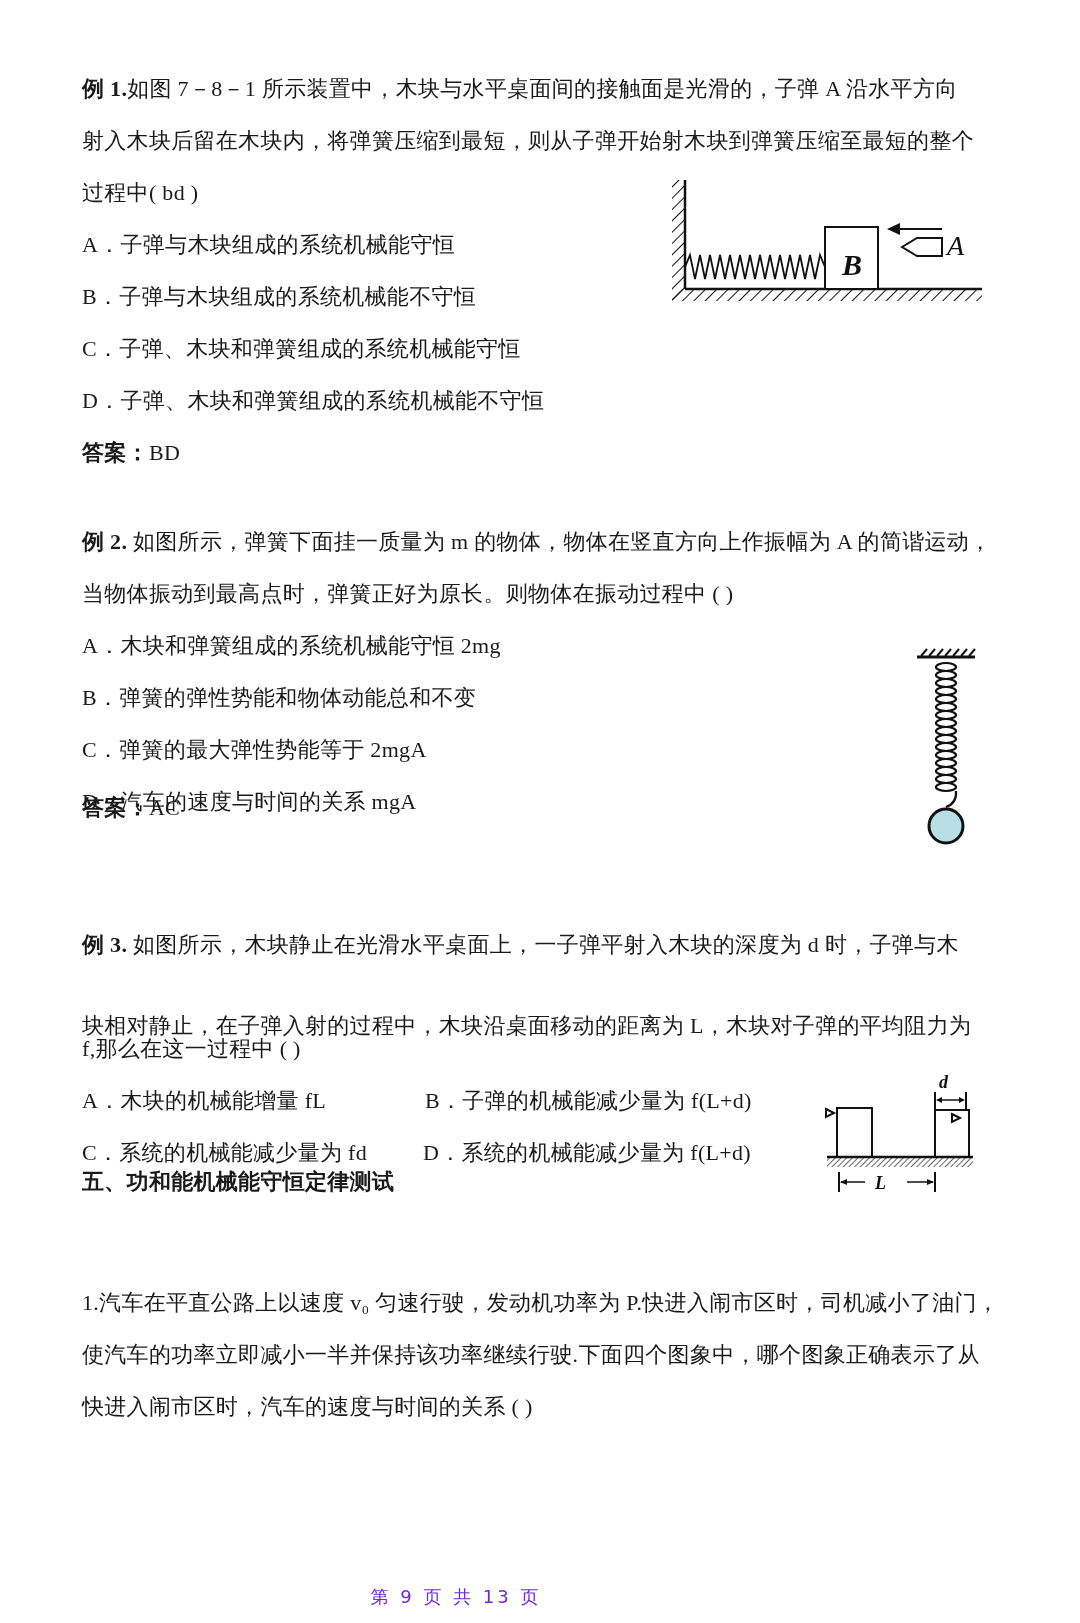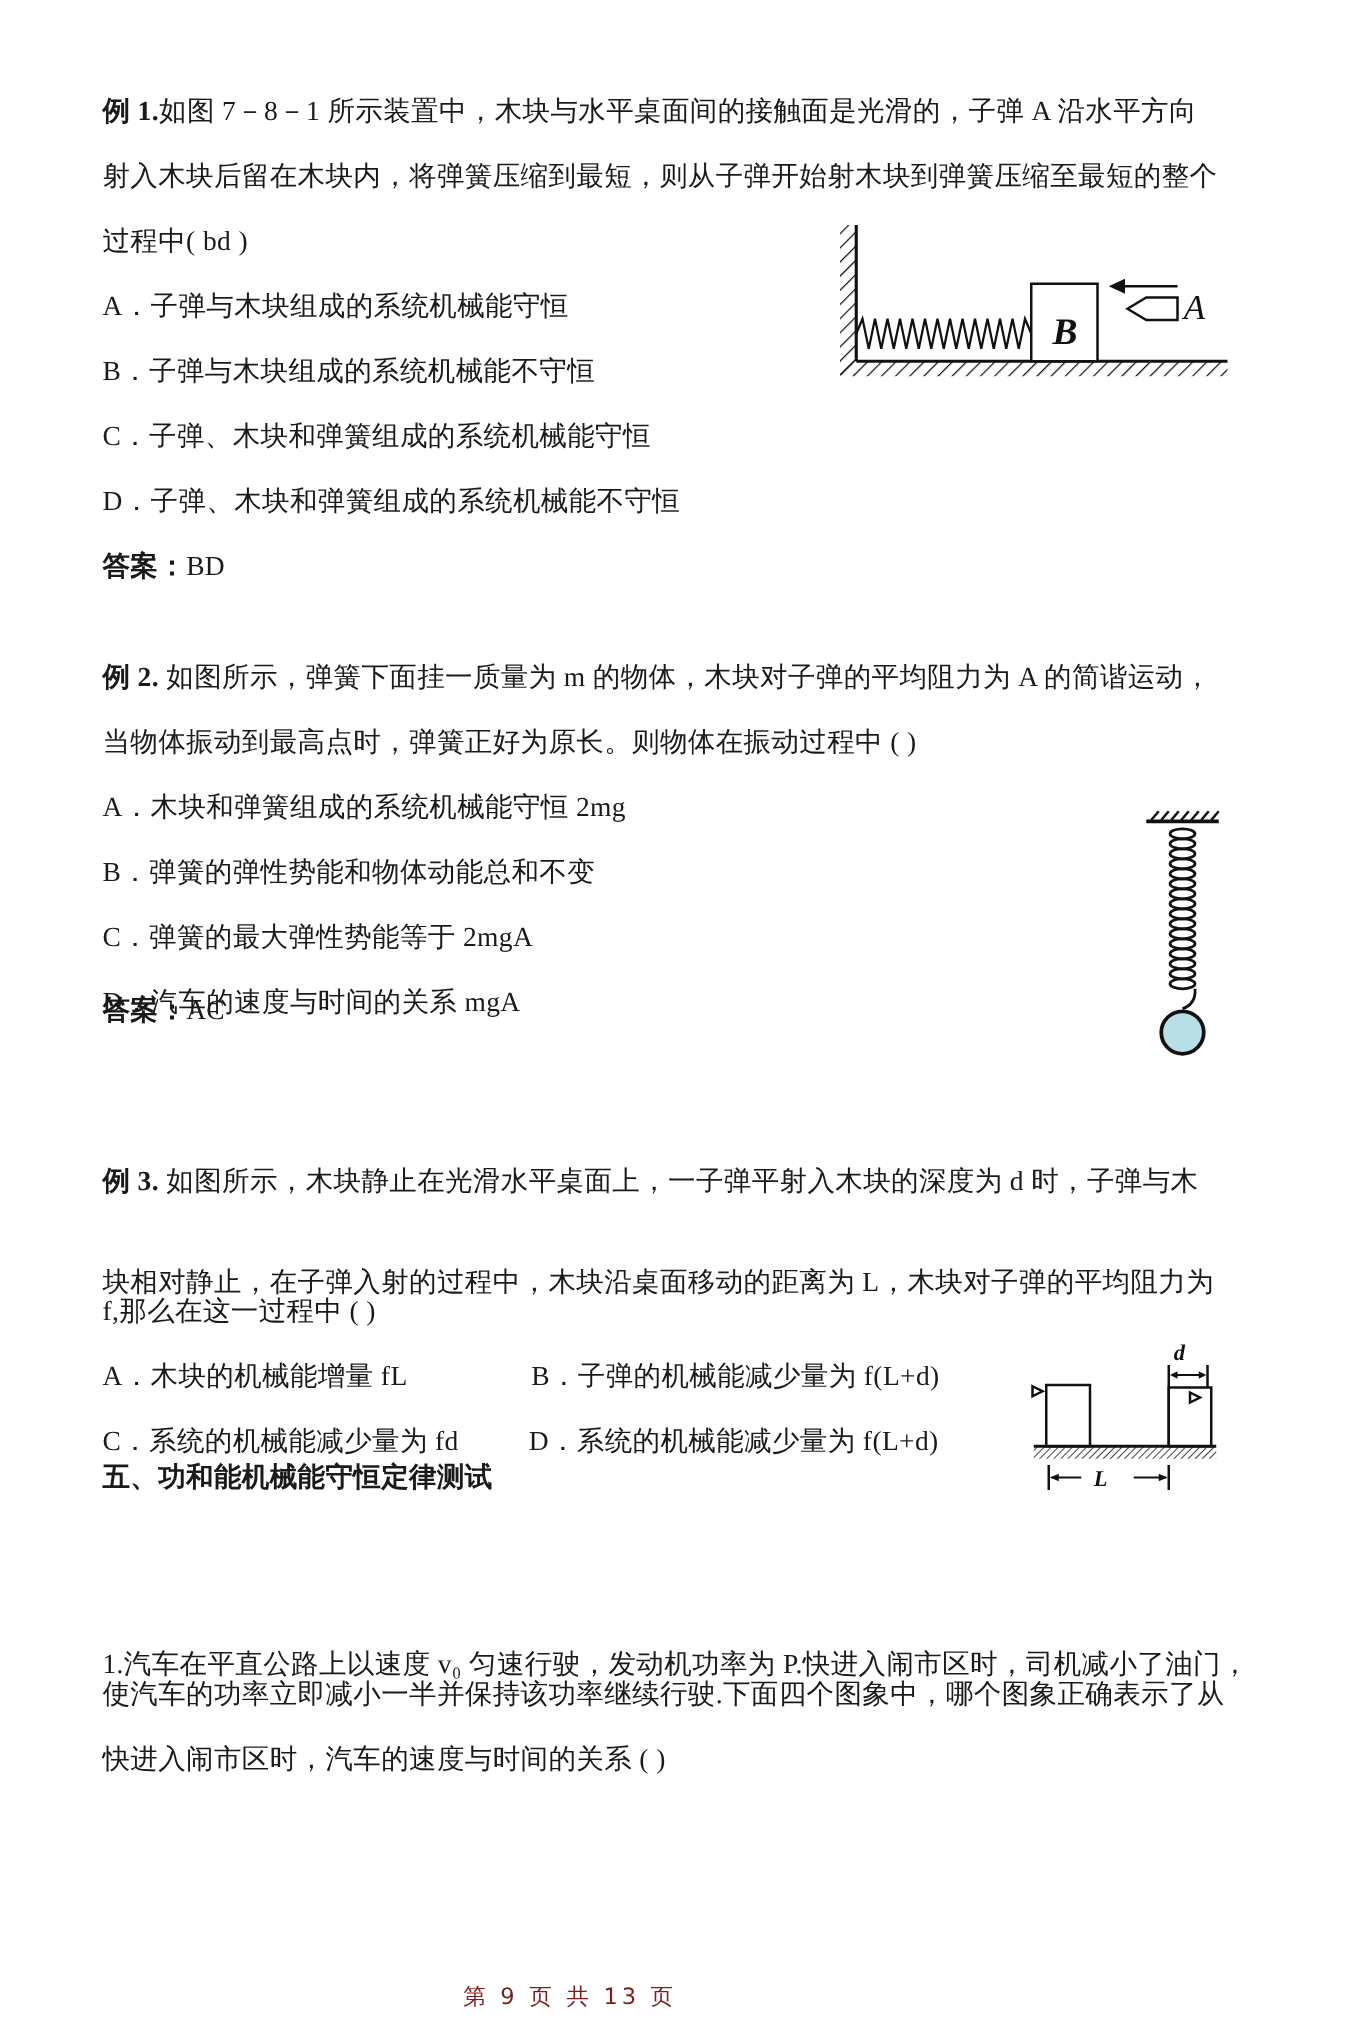--- a/index.html
+++ b/index.html
@@ -2,21 +2,21 @@
 <html><head>
 <meta charset="utf-8">
 <style>
   html, body { margin:0; padding:0; background:#ffffff; }
   body { width:1080px; height:1623px; position:relative; overflow:hidden;
          font-family:"Liberation Serif", "DejaVu Serif", serif; color:#1a1a1a; }
   .line { position:absolute; left:82px; font-size:22px; line-height:30px; white-space:nowrap; letter-spacing:0.3px; }
   .b { font-weight:bold; }
   .fig { position:absolute; }
   .footer { position:absolute; left:0; width:912px; top:1585px; text-align:center;
-            font-family:"DejaVu Sans", sans-serif; font-size:18px; color:#7f1d1d; letter-spacing:3px; }
+            font-family:"DejaVu Sans", sans-serif; font-size:18px; color:#6d28d9; letter-spacing:3px; }
 </style>
 </head>
 <body>
 
 <div class="line" style="top:74px"><span class="b">例 1.</span><span>如图 7－8－1 所示装置中，木块与水平桌面间的接触面是光滑的，子弹 A 沿水平方向</span></div>
 <div class="line" style="top:126px">射入木块后留在木块内，将弹簧压缩到最短，则从子弹开始射木块到弹簧压缩至最短的整个</div>
 <div class="line" style="top:178px">过程中(    bd    )</div>
 <div class="line" style="top:230px">A．子弹与木块组成的系统机械能守恒</div>
 <div class="line" style="top:282px">B．子弹与木块组成的系统机械能不守恒</div>
 <div class="line" style="top:334px">C．子弹、木块和弹簧组成的系统机械能守恒</div>
@@ -35,21 +35,21 @@
   <line x1="13" y1="114" x2="310" y2="114" stroke="#111" stroke-width="2.5"></line>
   <polyline fill="none" stroke="#111" stroke-width="1.8" points="13,92 18,80 23,104 28,80 33,104 38,80 43,104 48,80 53,104 58,80 63,104 68,80 73,104 78,80 83,104 88,80 93,104 98,80 103,104 108,80 113,104 118,80 123,104 128,80 133,104 138,80 143,104 148,80 153,92"></polyline>
   <rect x="153" y="52" width="53" height="62" fill="#fff" stroke="#111" stroke-width="2"></rect>
   <text x="170" y="100" font-family="Liberation Serif, serif" font-style="italic" font-weight="bold" font-size="30" fill="#111">B</text>
   <line x1="225" y1="54" x2="270" y2="54" stroke="#111" stroke-width="2"></line>
   <polygon points="215,54 228,48 228,60" fill="#111"></polygon>
   <polygon points="230,72 245,63 270,63 270,81 245,81" fill="#fff" stroke="#111" stroke-width="2"></polygon>
   <text x="275" y="80" font-family="Liberation Serif, serif" font-style="italic" font-size="28" fill="#111">A</text>
 </svg>
 
-<div class="line" style="top:527px"><span class="b">例 2.</span><span> 如图所示，弹簧下面挂一质量为 m 的物体，木块对子弹的平均阻力为 A 的简谐运动，</span></div>
+<div class="line" style="top:527px"><span class="b">例 2.</span><span> 如图所示，弹簧下面挂一质量为 m 的物体，物体在竖直方向上作振幅为 A 的简谐运动，</span></div>
 <div class="line" style="top:579px">当物体振动到最高点时，弹簧正好为原长。则物体在振动过程中      (          )</div>
 <div class="line" style="top:631px">A．木块和弹簧组成的系统机械能守恒 2mg</div>
 <div class="line" style="top:683px">B．弹簧的弹性势能和物体动能总和不变</div>
 <div class="line" style="top:735px">C．弹簧的最大弹性势能等于 2mgA</div>
 <div class="line" style="top:787px">D．汽车的速度与时间的关系 mgA</div>
 <div class="line" style="top:793px"><span class="b">答案：</span><span>AC</span></div>
 
 <svg class="fig" style="left:915px;top:645px" width="65" height="205" viewBox="0 0 65 205">
   <line x1="2" y1="12" x2="60" y2="12" stroke="#111" stroke-width="3"></line>
   <g stroke="#111" stroke-width="2">
@@ -112,17 +112,17 @@
   <line x1="24" y1="102" x2="24" y2="122" stroke="#111" stroke-width="2"></line>
   <line x1="120" y1="102" x2="120" y2="122" stroke="#111" stroke-width="2"></line>
   <line x1="26" y1="112" x2="50" y2="112" stroke="#111" stroke-width="1.5"></line>
   <polygon points="25,112 32,109 32,115" fill="#111"></polygon>
   <text x="60" y="119" font-family="Liberation Serif, serif" font-style="italic" font-weight="bold" font-size="18" fill="#111">L</text>
   <line x1="92" y1="112" x2="118" y2="112" stroke="#111" stroke-width="1.5"></line>
   <polygon points="119,112 112,109 112,115" fill="#111"></polygon>
 </svg>
 
 <div class="line b" style="top:1167px">五、功和能机械能守恒定律测试</div>
-<div class="line" style="top:1316px">1.汽车在平直公路上以速度 v₀ 匀速行驶，发动机功率为 P.快进入闹市区时，司机减小了油门，</div>
+<div class="line" style="top:1288px">1.汽车在平直公路上以速度 v₀ 匀速行驶，发动机功率为 P.快进入闹市区时，司机减小了油门，</div>
 <div class="line" style="top:1340px">使汽车的功率立即减小一半并保持该功率继续行驶.下面四个图象中，哪个图象正确表示了从</div>
 <div class="line" style="top:1392px">快进入闹市区时，汽车的速度与时间的关系   (       )</div>
 
 <div class="footer">第 9 页 共 13 页</div>
 
 </body></html>

